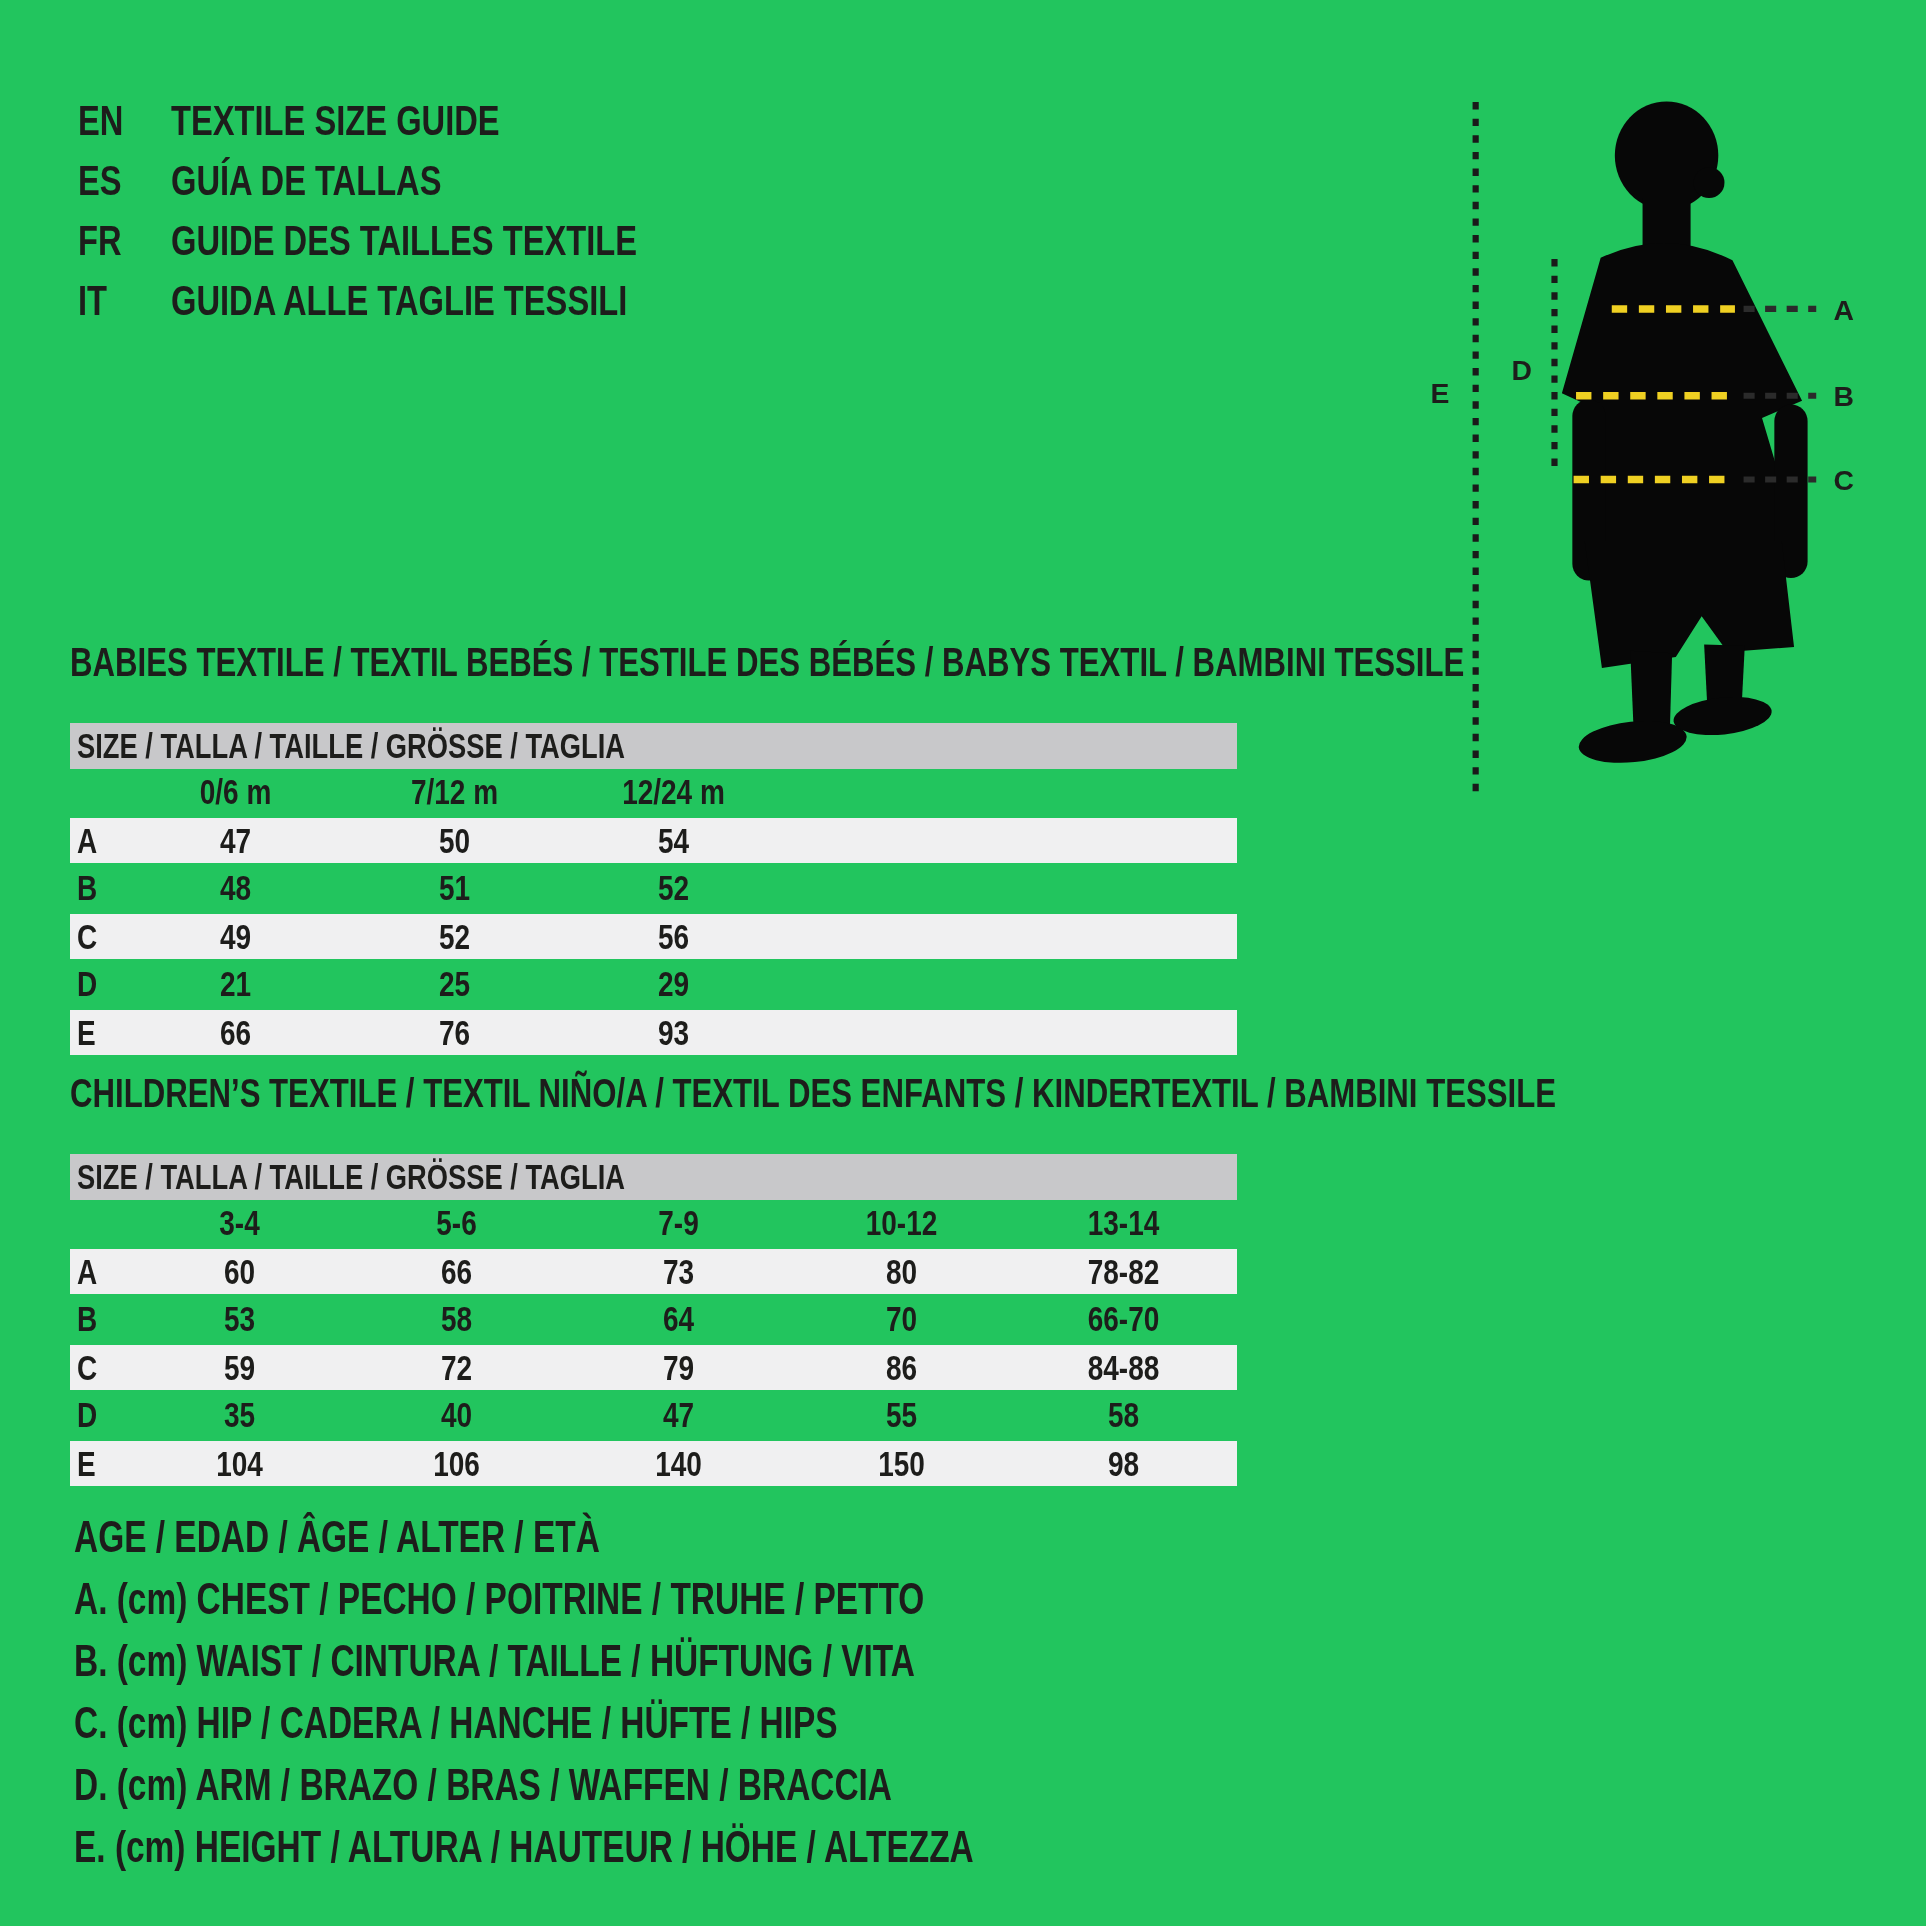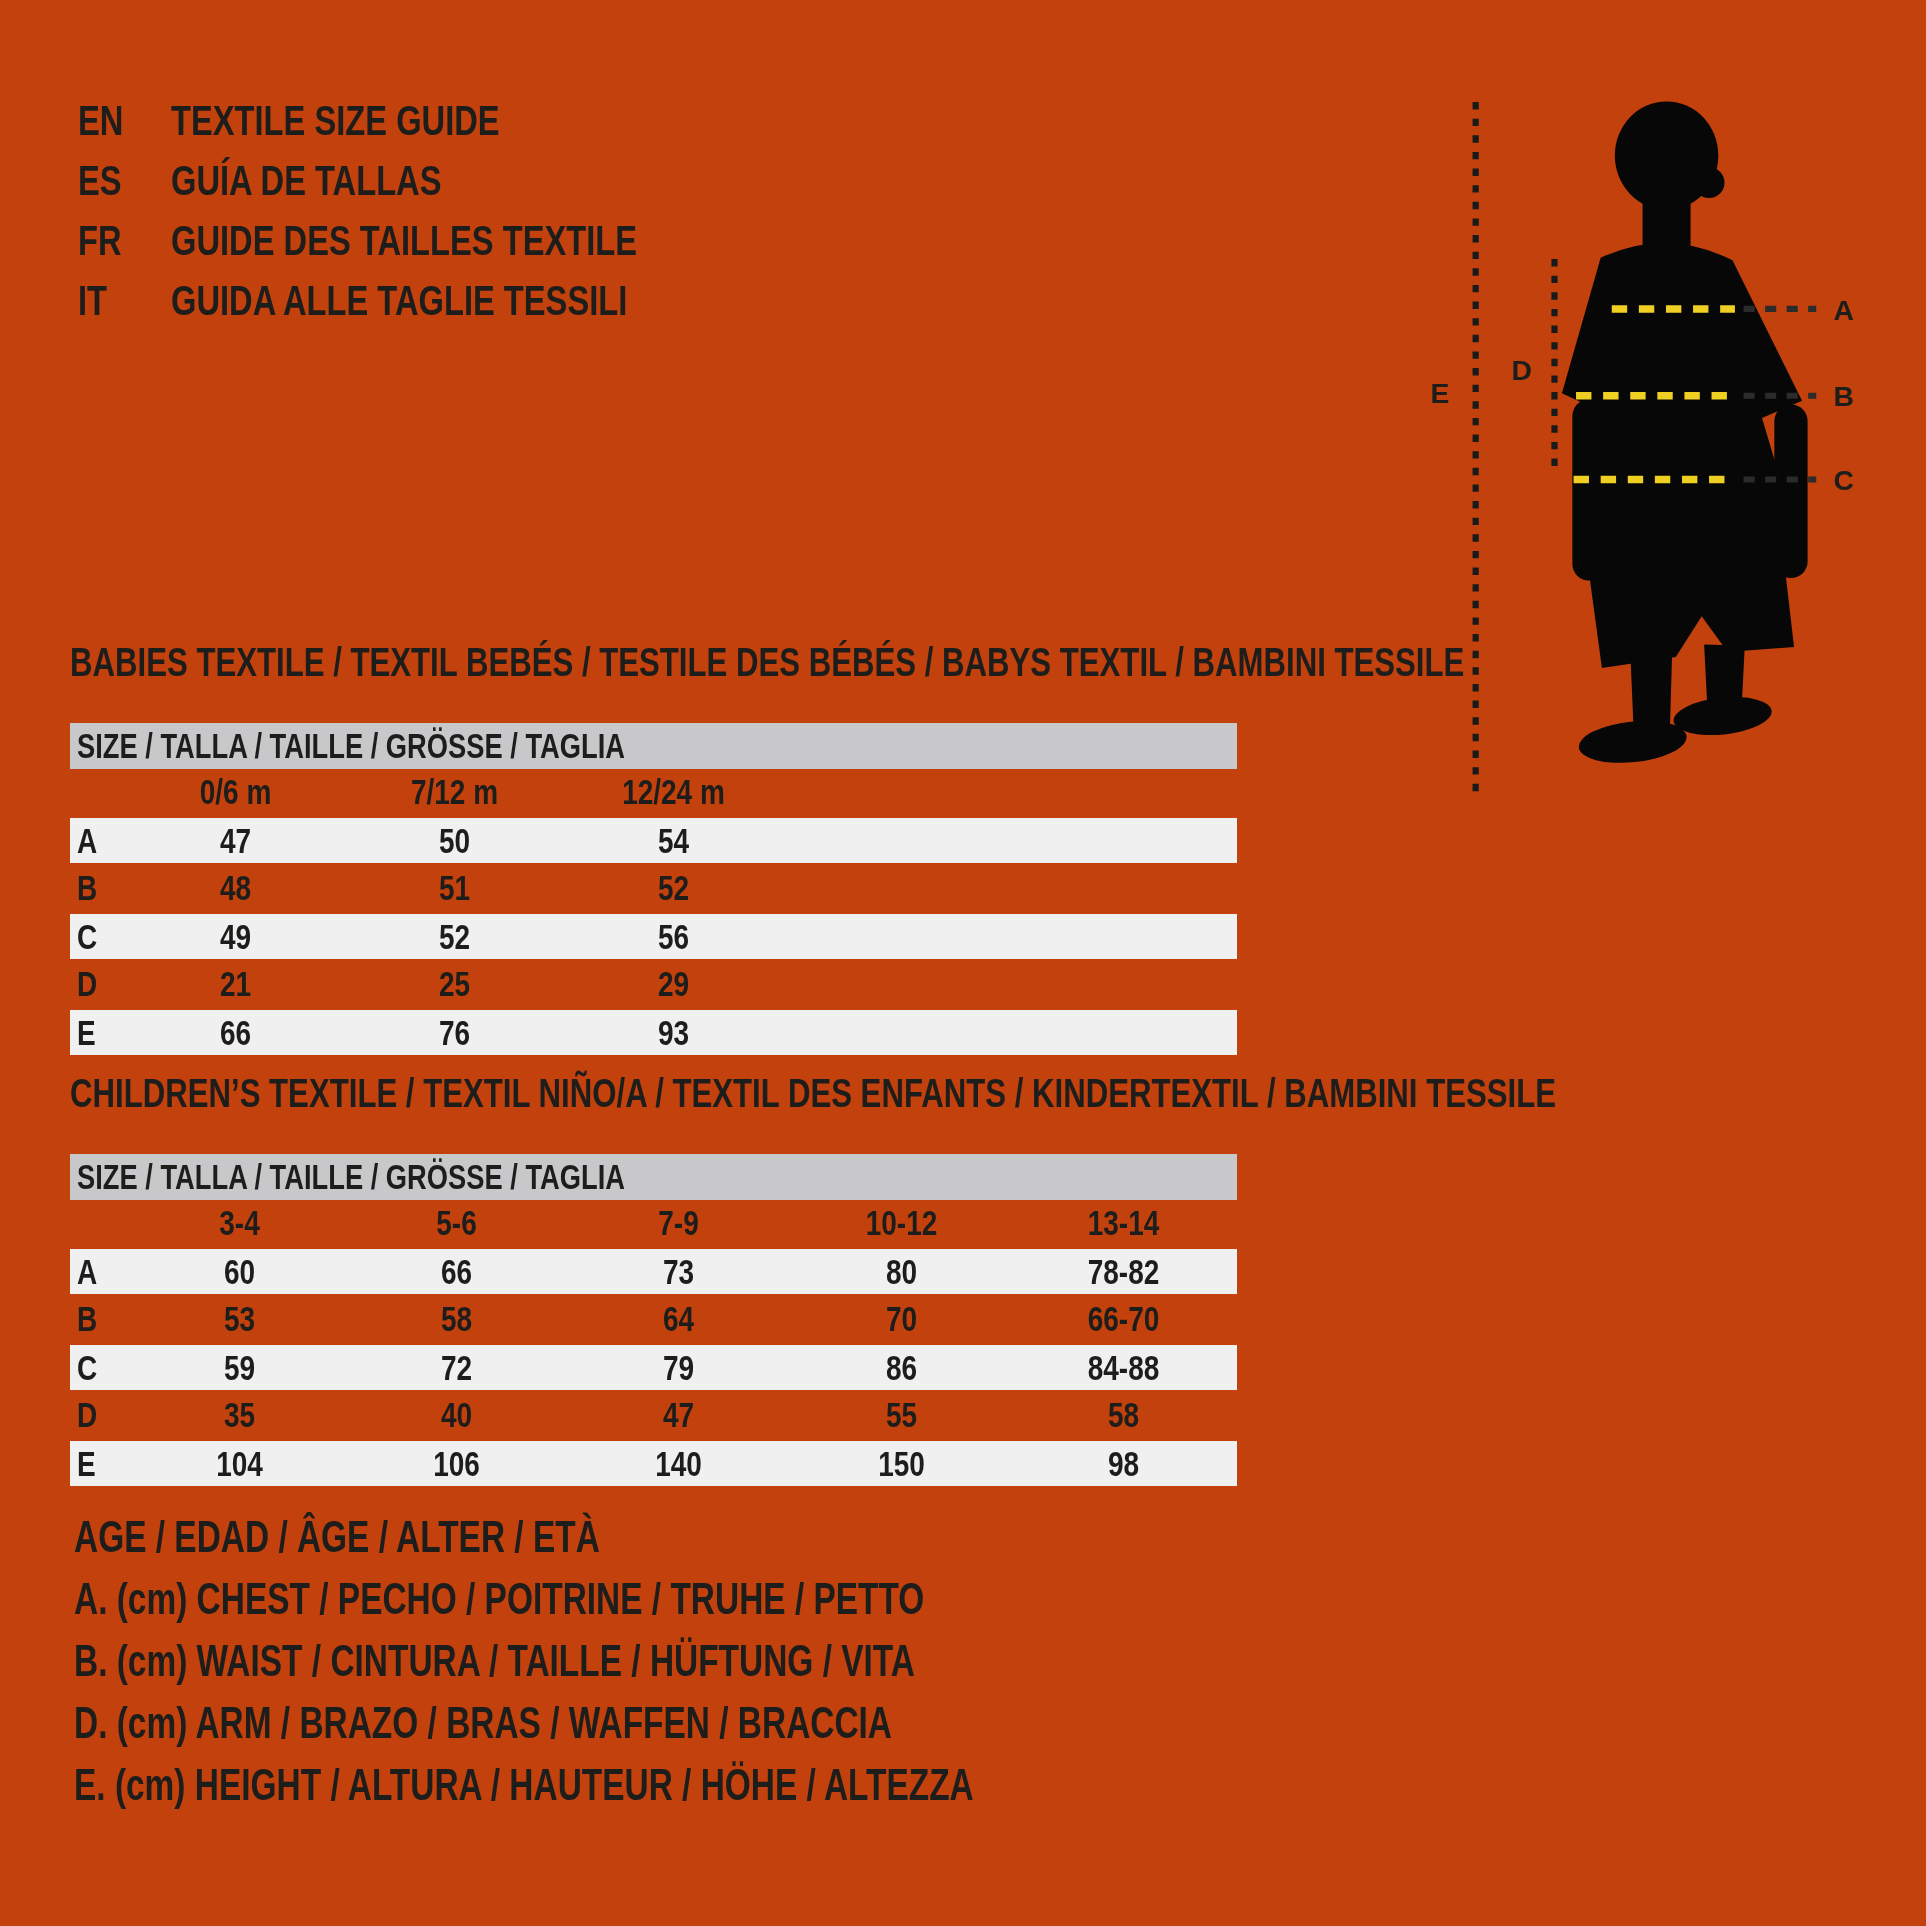--- a/index.html
+++ b/index.html
@@ -10,21 +10,21 @@
     --measure-yellow: #efd022;
     --measure-dark: #2b2b2b;
     --dotted: #1a1a1a;
   }
   * { margin: 0; padding: 0; box-sizing: border-box; }
   html, body { background: #ffffff; }
   #root {
     position: relative;
     width: 1926px;
     height: 1926px;
-    background: #c2410c;
+    background: #22c55e;
     color: var(--text);
     font-family: "Liberation Sans", "DejaVu Sans", sans-serif;
     font-weight: 700;
     overflow: hidden;
   }
   
   .cnd {
     display: inline-block;
     transform: scaleX(0.76);
     transform-origin: 0 50%;
@@ -257,20 +257,23 @@
     <div class="legend-line">
       <span class="cnd">AGE / EDAD / ÂGE / ALTER / ETÀ</span>
     </div>
     <div class="legend-line">
       <span class="cnd">A. (cm) CHEST / PECHO / POITRINE / TRUHE / PETTO</span>
     </div>
     <div class="legend-line">
       <span class="cnd">B. (cm) WAIST / CINTURA / TAILLE / HÜFTUNG / VITA</span>
     </div>
     <div class="legend-line">
+      <span class="cnd">C. (cm) HIP / CADERA / HANCHE / HÜFTE / HIPS</span>
+    </div>
+    <div class="legend-line">
       <span class="cnd">D. (cm) ARM / BRAZO / BRAS / WAFFEN / BRACCIA</span>
     </div>
     <div class="legend-line">
       <span class="cnd">E. (cm) HEIGHT / ALTURA / HAUTEUR / HÖHE / ALTEZZA</span>
     </div>
   </section>
 
 </div>
 
 

